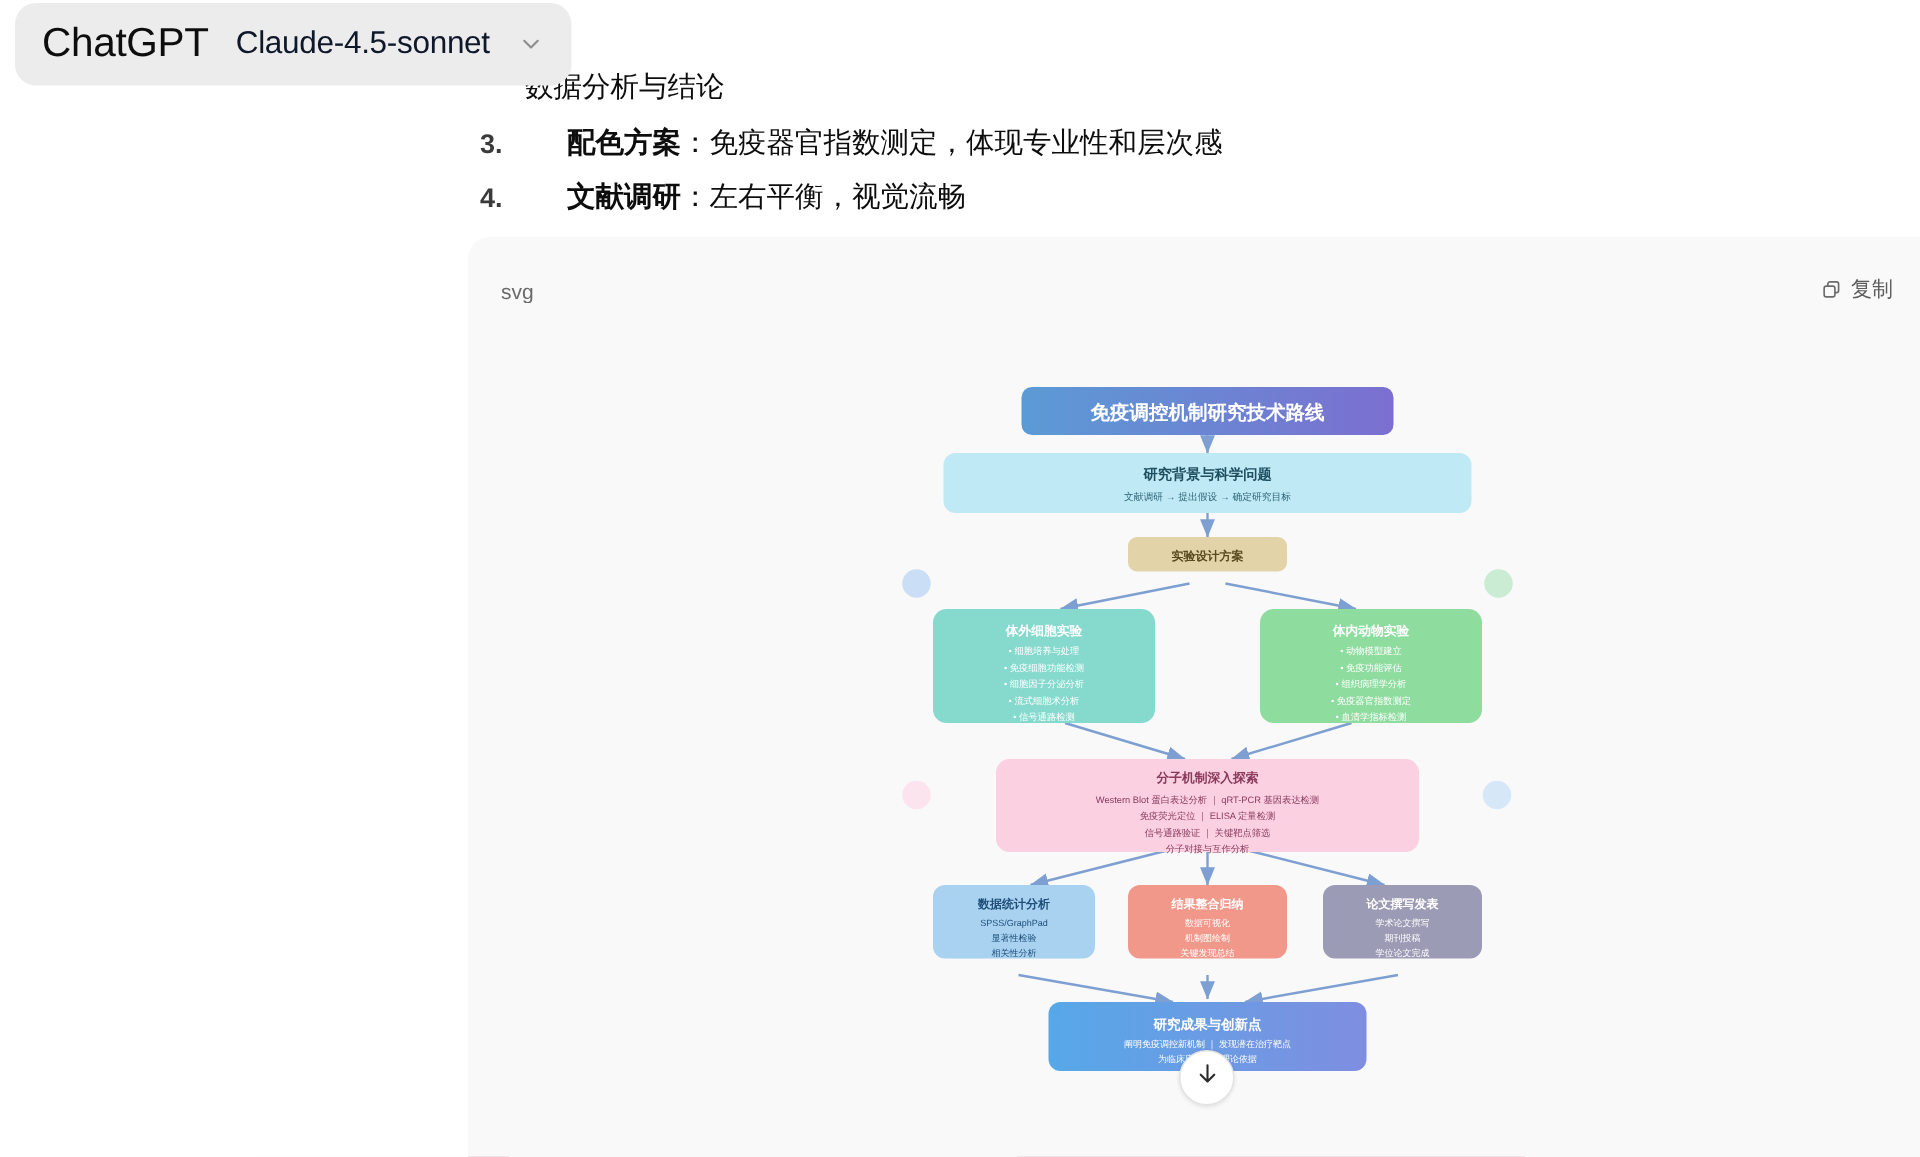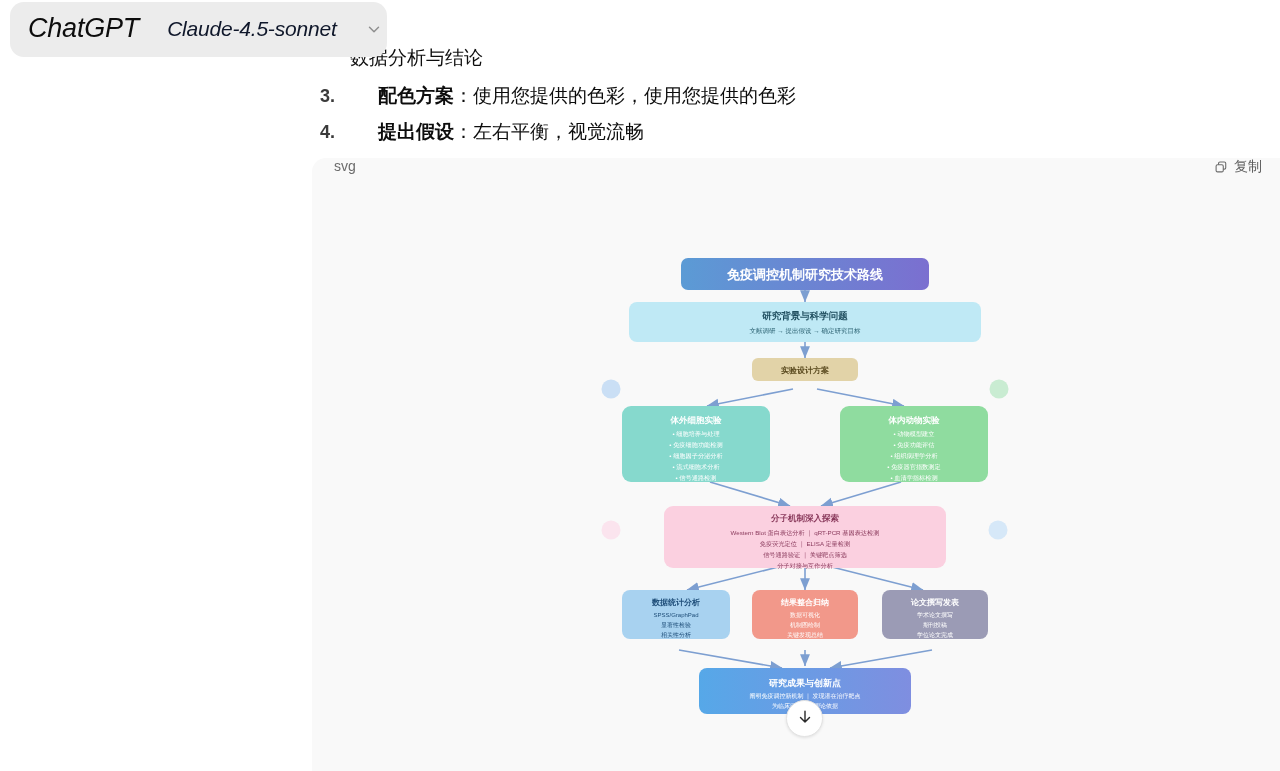--- a/index.html
+++ b/index.html
@@ -7,25 +7,24 @@
     width: 1280px; height: 771px;
     background: #ffffff;
     font-family: "Liberation Sans", "DejaVu Sans", sans-serif;
     overflow: hidden;
   }
   .page { position: relative; width: 1280px; height: 771px; }
 
   
   .model-pill {
     position: absolute; left: 10px; top: 2px;
-    display: flex; align-items: center; gap: 28px;
+    display: flex; align-items: center; gap: 18px;
     background: #ececec; border-radius: 14px;
-    padding: 11px 4px 13px 18px;
+    padding: 11px 18px 13px 18px;
     z-index: 40;
-    font-style: italic;
   }
   .model-pill .brand { font-size: 27px; color: #0d0d0d; letter-spacing: -0.2px; }
   .model-pill .variant { font-size: 21px; color: #0f172a; letter-spacing: -0.2px; }
   .model-pill .chev { color: #8f8f8f; display: flex; align-items: center; }
 
   
   .conversation {
     position: absolute; left: 0; top: 0; width: 1280px; height: 771px;
   }
   .clipped-line {
@@ -52,21 +51,21 @@
   
   .code-block {
     position: absolute; left: 312px; top: 158px;
     width: 968px; height: 613px;
     background: #f9f9f9;
     border-radius: 14px 0 0 0;
     overflow: hidden;
   }
   .code-head {
     position: relative; height: 44px;
-    display: flex; align-items: flex-start; justify-content: space-between;
+    display: flex; align-items: flex-end; justify-content: space-between;
     padding: 0 18px 0 22px;
   }
   .code-lang { font-size: 14px; color: #6b6b6b; }
   .copy-btn {
     display: flex; align-items: center; gap: 6px;
     font-size: 14px; color: #5d5d5d; cursor: pointer;
   }
   .copy-icon { width: 14px; height: 14px; display: block; }
 
   
@@ -110,25 +109,25 @@
   <div class="conversation">
 
     <div class="clipped-line">
       <span class="dash">-</span>
       <span>数据分析与结论</span>
     </div>
 
     <ol class="answer-list">
       <li>
         <span class="num">3.</span>
-        <span class="lbl">配色方案</span><span>：</span><span>使用您提供的色彩，使用您提供的色彩</span>
+        <span class="lbl">配色方案</span><span>：</span><span>免疫器官指数测定，体现专业性和层次感</span>
       </li>
       <li>
         <span class="num">4.</span>
-        <span class="lbl">提出假设</span><span>：</span><span>左右平衡，视觉流畅</span>
+        <span class="lbl">文献调研</span><span>：</span><span>左右平衡，视觉流畅</span>
       </li>
     </ol>
 
     <div class="code-block">
       <div class="code-head">
         <span class="code-lang">svg</span>
         <span class="copy-btn">
           <span class="copy-icon">
             <svg width="14" height="14" viewBox="0 0 16 16" fill="none" aria-hidden="true">
               <rect x="5.2" y="2.2" width="8.2" height="8.2" rx="1.6" stroke="#6b6b6b" stroke-width="1.25"></rect>

